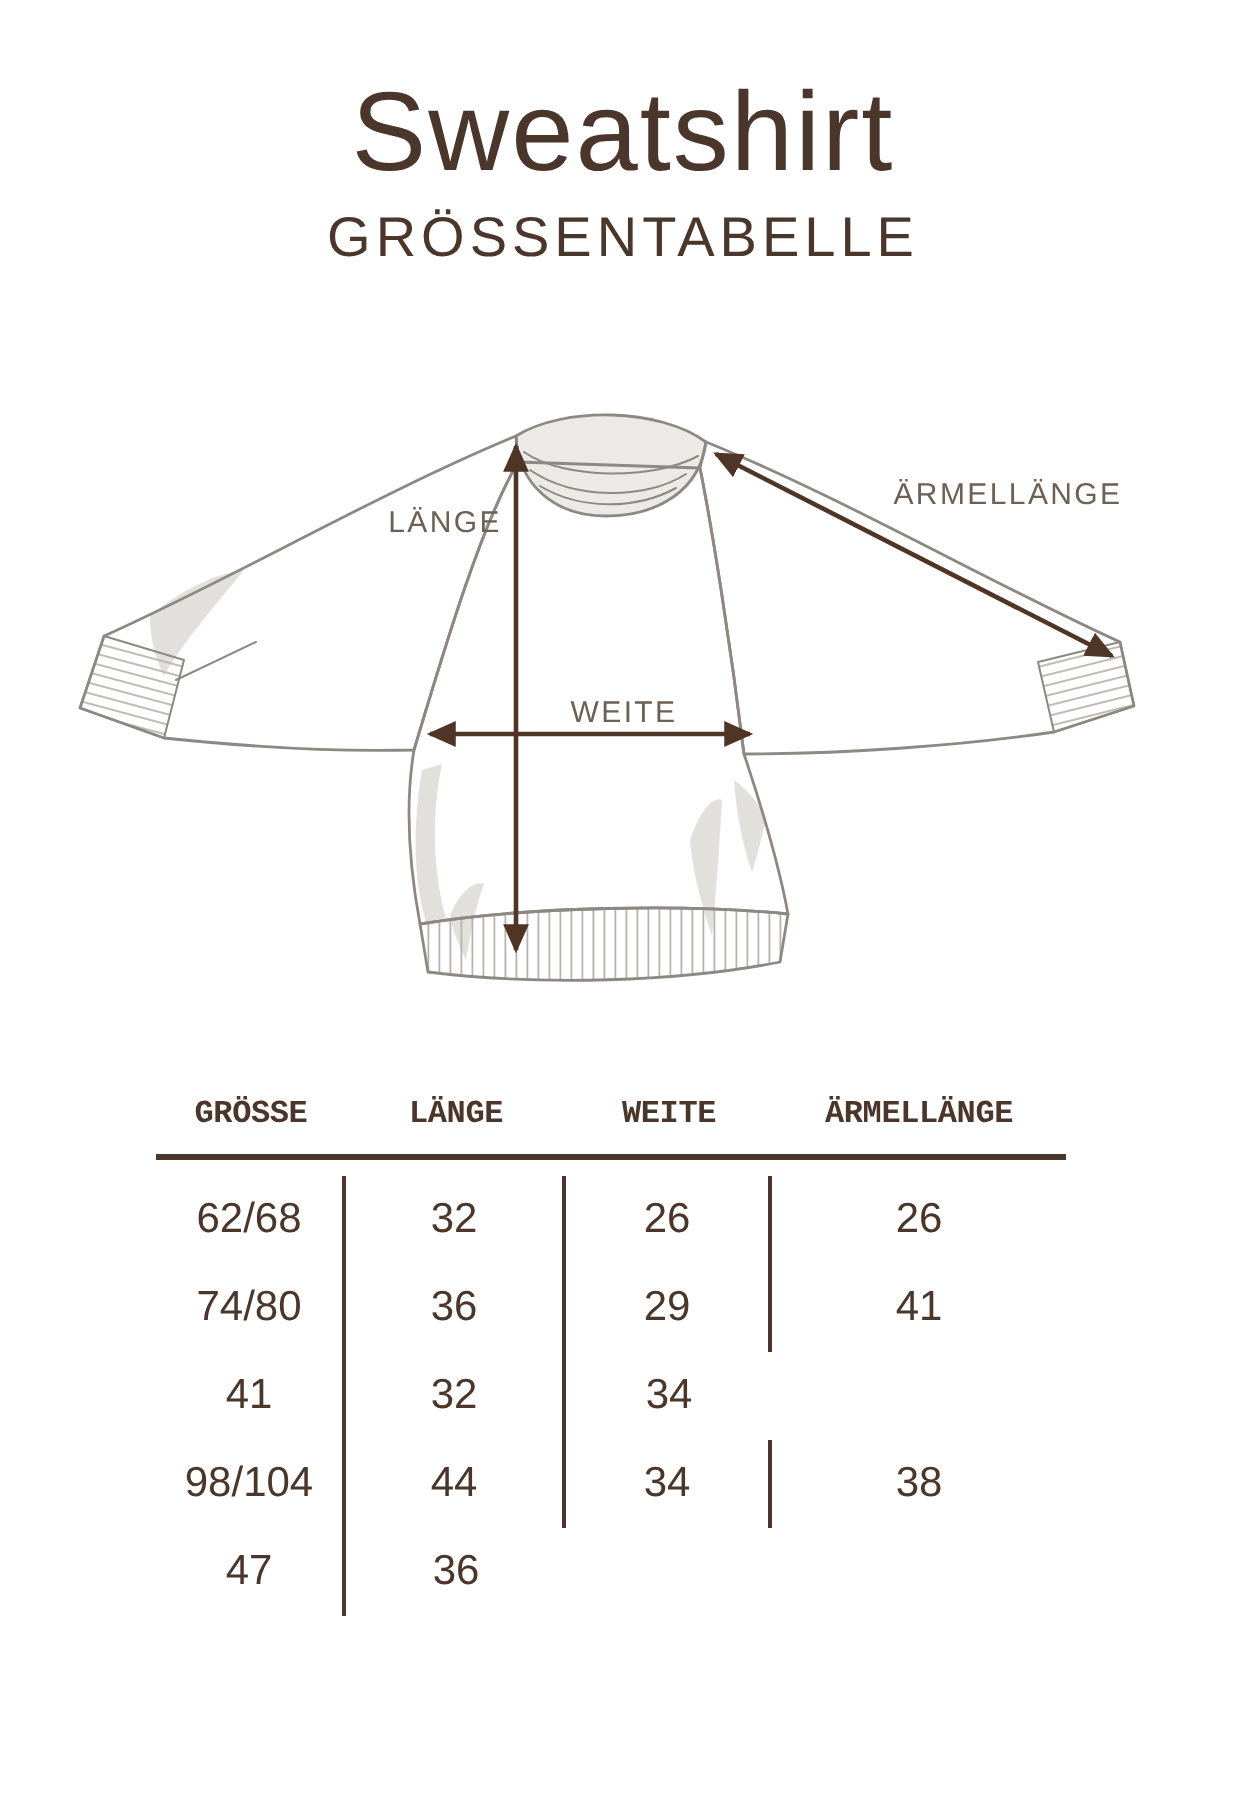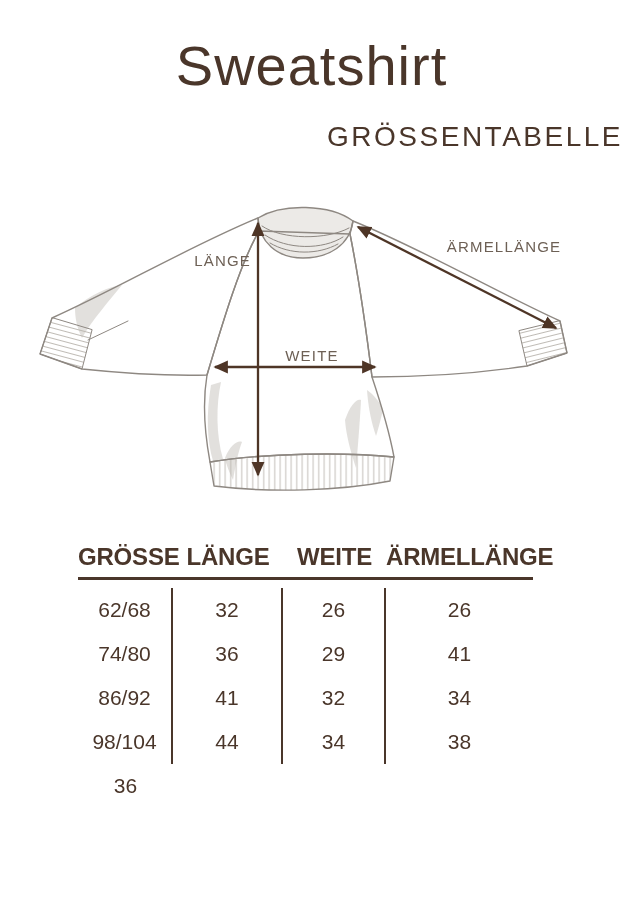--- a/index.html
+++ b/index.html
@@ -12,37 +12,37 @@
     --logo:#c6c6c6;
   }
   *{box-sizing:border-box;margin:0;padding:0;}
   html,body{background:#fff;}
   body{font-family:"Liberation Sans",sans-serif;}
   .page{position:relative;width:623px;height:900px;background:#ffffff;overflow:hidden;margin:0 auto;}
 
   
   .header{position:absolute;top:38px;left:0;width:100%;text-align:center;color:var(--brown);}
   .title{font-size:56px;font-weight:500;letter-spacing:1px;line-height:1.0;}
-  .subtitle{font-size:28px;font-weight:400;letter-spacing:2.5px;margin-top:27px;text-align:right;}
+  .subtitle{font-size:28px;font-weight:400;letter-spacing:2.5px;margin-top:9px;}
 
   
   .figure{position:absolute;top:190px;left:30px;width:563px;height:320px;}
   .figure svg{display:block;width:563px;height:320px;}
   .fillw{fill:#ffffff;}
   .line{fill:none;stroke:var(--outline);stroke-width:1.4;stroke-linejoin:round;stroke-linecap:round;}
   .thin{stroke-width:1;}
   .shade{fill:var(--shade);opacity:.8;}
   .measure{stroke:var(--arrow);stroke-width:2.3;}
   .mlabel{font-family:"Liberation Sans",sans-serif;font-size:15px;letter-spacing:1.2px;fill:var(--label);}
 
   
   .size-table{position:absolute;top:536px;left:78px;width:455px;color:var(--brown);}
   .thead,.tr{display:grid;grid-template-columns:95px 110px 103px 147px;}
   .thead{height:44px;align-items:center;border-bottom:3px solid var(--brown);}
-  .th{text-align:center;font-weight:bold;font-size:24px;letter-spacing:-0.2px;white-space:nowrap;}
+  .th{text-align:center;font-weight:bold;font-size:16px;letter-spacing:-0.2px;white-space:nowrap;font-family:Liberation Mono, monospace;}
   .tbody{margin-top:8px;}
   .tr{height:44px;}
   .td{display:flex;align-items:center;justify-content:center;font-size:21px;}
   .td.size{font-weight:normal;}
   .tr .td:not(:last-child){border-right:2px solid var(--brown);}
 
   
   .logo{position:absolute;top:849px;left:0;width:100%;text-align:center;color:var(--logo);
         font-weight:bold;font-size:26px;letter-spacing:.5px;}
   .logo .reg{font-size:11px;vertical-align:13px;letter-spacing:0;}
@@ -144,31 +144,31 @@
         <div class="td">26</div>
         <div class="td">26</div>
       </div>
       <div class="tr">
         <div class="td size">74/80</div>
         <div class="td">36</div>
         <div class="td">29</div>
         <div class="td">41</div>
       </div>
       <div class="tr">
-        <div class="td size">86/92</div>
         <div class="td">41</div>
         <div class="td">32</div>
         <div class="td">34</div>
       </div>
       <div class="tr">
         <div class="td size">98/104</div>
         <div class="td">44</div>
         <div class="td">34</div>
         <div class="td">38</div>
       </div>
       <div class="tr">
+        <div class="td">47</div>
         <div class="td">36</div>
       </div>
     </div>
   </div>
 
 
 </div>
 
 </body></html>

